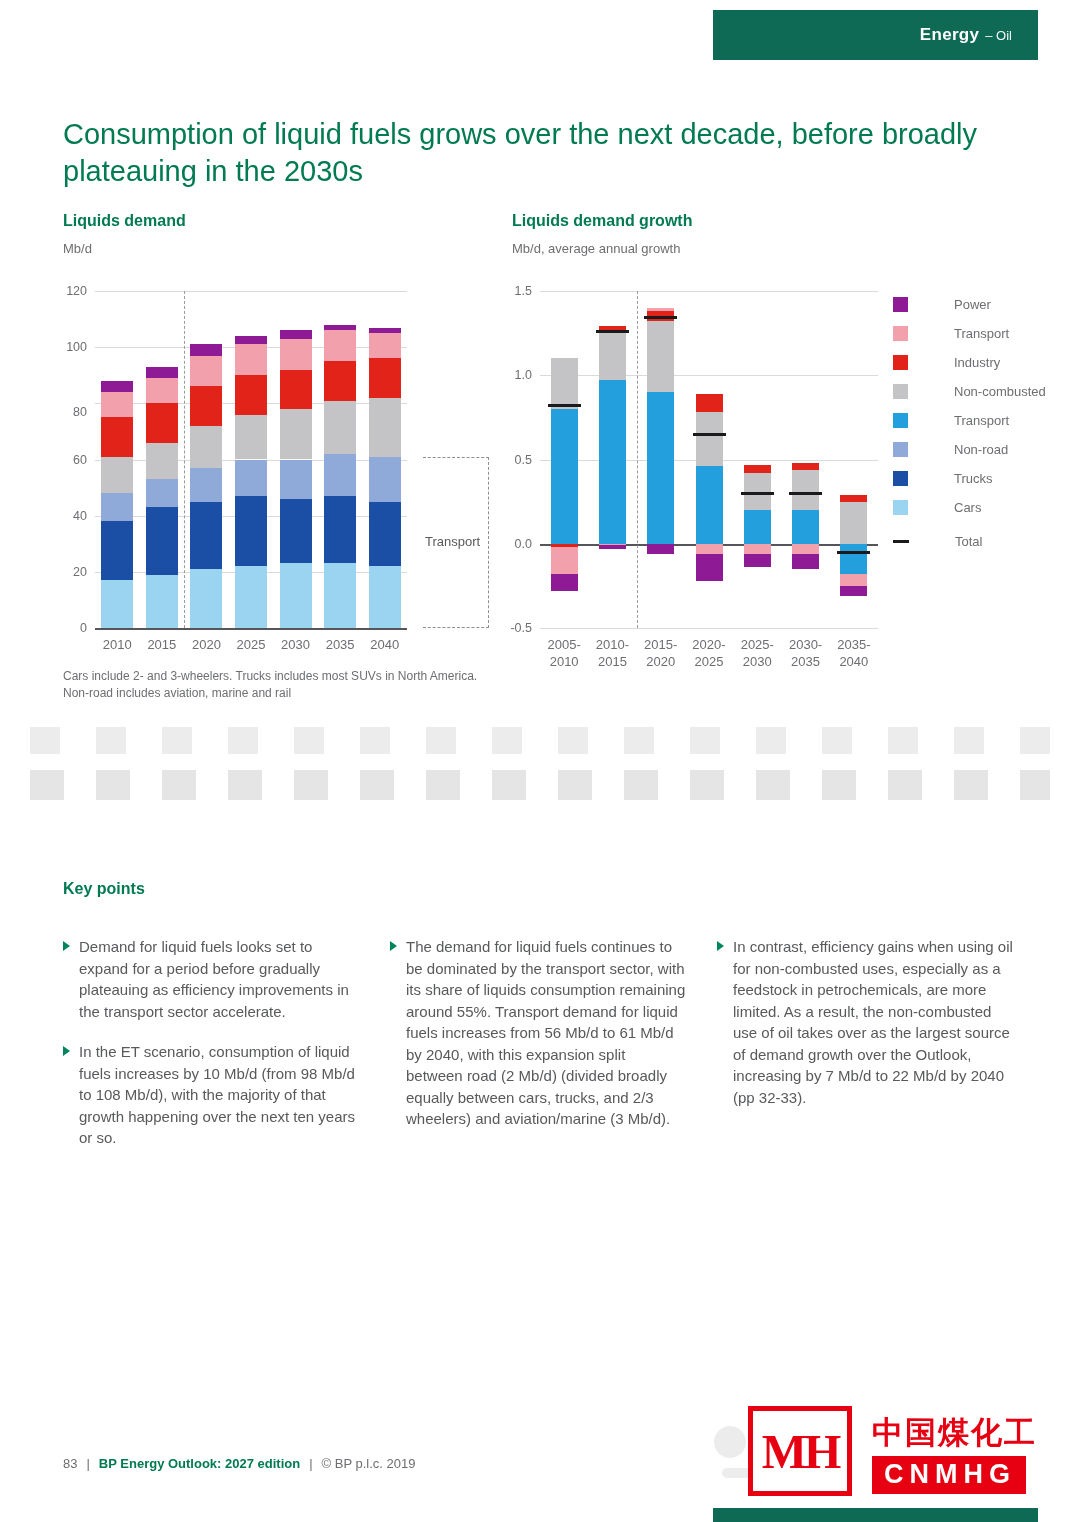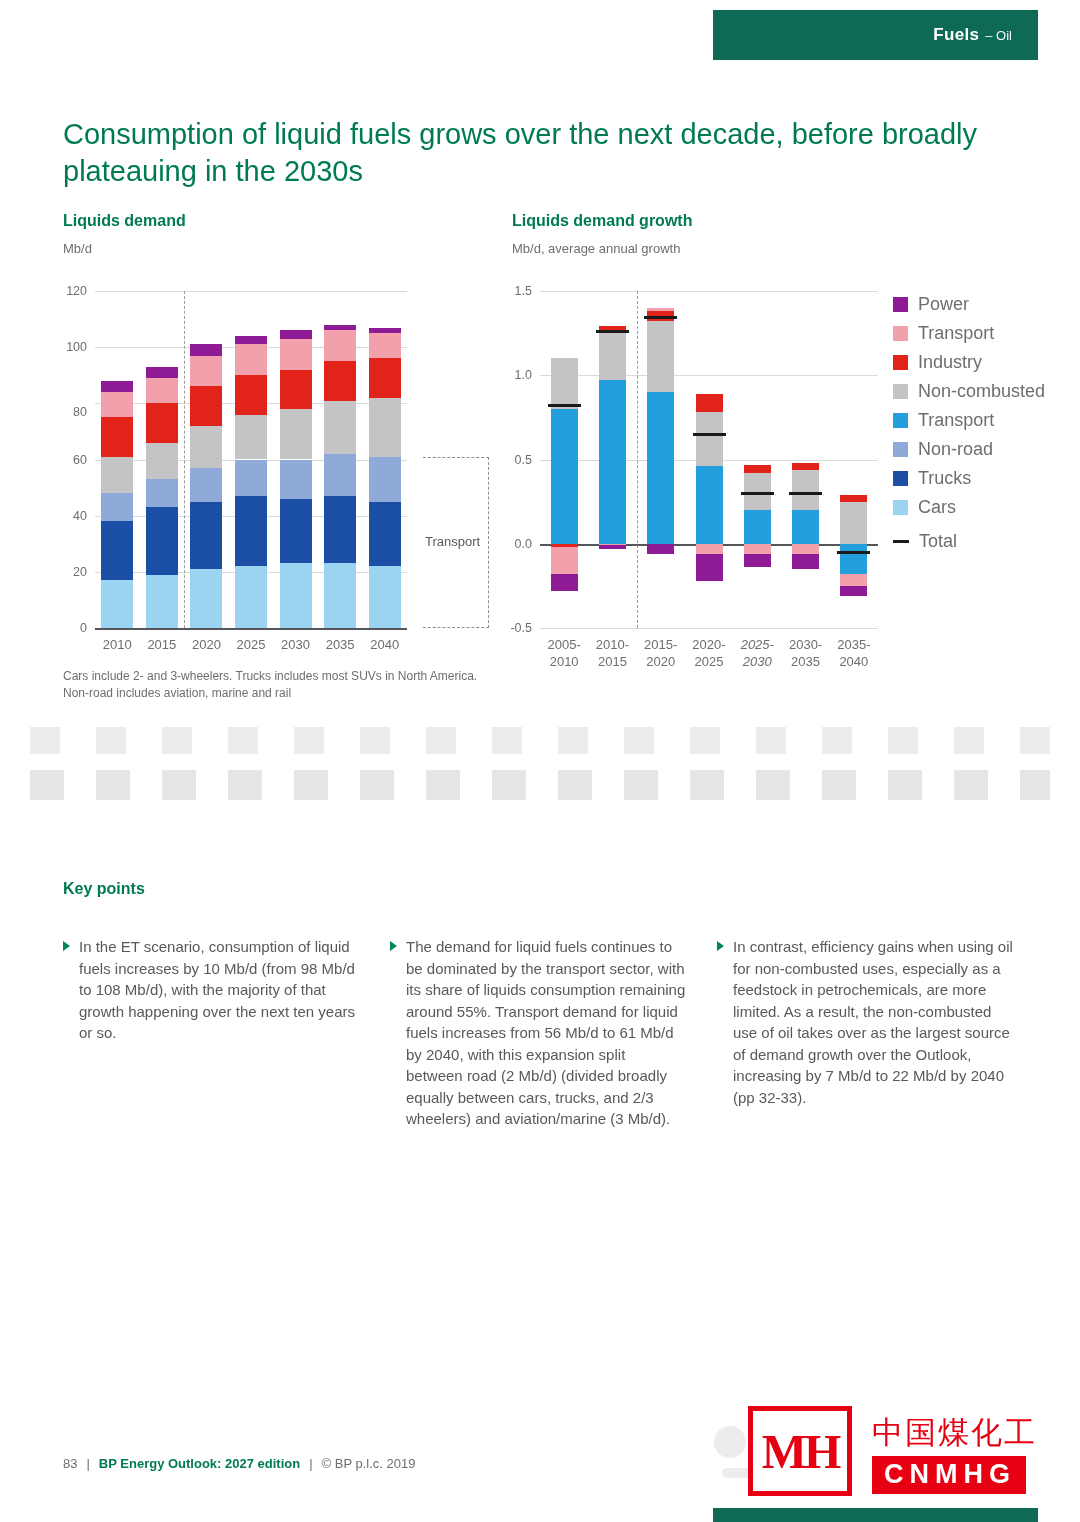--- a/index.html
+++ b/index.html
@@ -42,21 +42,21 @@
   .total-dash{position:absolute;height:3px;background:#1a1a1a;}
   .divider{position:absolute;top:0;bottom:0;width:0;border-left:1px dashed #9b9b9b;}
   .bracket{position:absolute;border-top:1px dashed #8f8f8f;border-right:1px dashed #8f8f8f;border-bottom:1px dashed #8f8f8f;}
   .bracket-label{position:absolute;font-size:13px;color:var(--body);background:#fff;padding-right:3px;}
   
   .legend{position:absolute;left:893px;top:290px;}
   .legend-item{display:flex;align-items:center;height:29px;}
   .legend-total{margin-top:5px;}
   .legend-swatch{width:15px;height:15px;margin-right:10px;flex:none;}
   .legend-line{width:16px;height:3px;margin-right:10px;flex:none;}
-  .legend-label{font-size:18px;color:var(--muted);}
+  .legend-label{font-size:13px;color:var(--muted);margin-left:36px;}
   
   .footnote{position:absolute;left:63px;top:668px;width:430px;font-size:12px;line-height:17px;color:var(--muted);}
   
   .wm-row{position:absolute;left:30px;width:1020px;}
   .wm-row1{top:727px;height:27px;
     background:repeating-linear-gradient(90deg,#ececec 0 30px,transparent 30px 66px);}
   .wm-row2{top:770px;height:30px;
     background:repeating-linear-gradient(90deg,#e5e5e5 0 34px,transparent 34px 66px);}
   
   .kp-title{position:absolute;left:63px;top:880px;font-size:16px;font-weight:bold;color:var(--green);}
@@ -73,30 +73,30 @@
     font-size:13px;color:var(--muted);}
   .footer .g{color:var(--green);font-weight:bold;}
   
   .wm-emoji{position:absolute;left:714px;top:1426px;width:32px;height:32px;border-radius:50%;
     background:#dcdcdc;opacity:.55;}
   .wm-blur{position:absolute;left:722px;top:1468px;width:62px;height:10px;border-radius:5px;
     background:#dcdcdc;opacity:.5;}
   .logo-box{position:absolute;left:748px;top:1406px;width:104px;height:90px;
     border:5px solid var(--red);display:flex;align-items:center;justify-content:center;background:#fff;}
   .logo-mono{font-size:48px;font-weight:800;color:var(--red);letter-spacing:-3px;font-family:"Liberation Serif", serif;}
-  .logo-cn{position:absolute;left:872px;top:1412px;font-size:31px;font-weight:normal;color:var(--red);letter-spacing:2px;}
+  .logo-cn{position:absolute;left:872px;top:1412px;font-size:31px;font-weight:bold;color:var(--red);letter-spacing:2px;}
   .logo-en{position:absolute;left:872px;top:1456px;background:var(--red);color:#fff;
     font-size:27px;font-weight:bold;letter-spacing:6px;padding:3px 10px 4px 12px;}
   .band-bottom{position:absolute;left:713px;top:1508px;width:325px;height:14px;background:var(--band);}
 </style>
 </head>
 <body>
 
 <div class="band-top">
-  <span class="b">Fuels</span>
+  <span class="b">Energy</span>
   <span class="l">– Oil</span>
 </div>
 
 <h1 class="title">Consumption of liquid fuels grows over the next decade, before broadly plateauing in the 2030s</h1>
 
 <div class="chart-title" id="title-left">Liquids demand</div>
 <div class="chart-sub" id="sub-left">Mb/d</div>
 
 <div class="chart-title" id="title-right">Liquids demand growth</div>
 <div class="chart-sub" id="sub-right">Mb/d, average annual growth</div>
@@ -227,21 +227,21 @@
     <div class="xtick" style="left: 144.857px; width: 48.2857px;">
       <div>2020-</div>
       <div>2025</div>
     </div>
     <div class="seg" style="left: 203.786px; top: 219.05px; width: 27px; height: 33.7px; background: rgb(34, 159, 220);"></div>
     <div class="seg" style="left: 203.786px; top: 181.98px; width: 27px; height: 37.07px; background: rgb(196, 196, 198);"></div>
     <div class="seg" style="left: 203.786px; top: 173.555px; width: 27px; height: 8.425px; background: rgb(226, 35, 26);"></div>
     <div class="seg" style="left: 203.786px; top: 252.75px; width: 27px; height: 10.11px; background: rgb(243, 160, 173);"></div>
     <div class="seg" style="left: 203.786px; top: 262.86px; width: 27px; height: 13.48px; background: rgb(143, 26, 149);"></div>
     <div class="total-dash" style="left: 200.786px; width: 33px; top: 200.7px;"></div>
-    <div class="xtick" style="left: 193.143px; width: 48.2857px; font-style: italic;">
+    <div class="xtick" style="left: 193.143px; width: 48.2857px;">
       <div>2025-</div>
       <div>2030</div>
     </div>
     <div class="seg" style="left: 252.071px; top: 219.05px; width: 27px; height: 33.7px; background: rgb(34, 159, 220);"></div>
     <div class="seg" style="left: 252.071px; top: 178.61px; width: 27px; height: 40.44px; background: rgb(196, 196, 198);"></div>
     <div class="seg" style="left: 252.071px; top: 171.87px; width: 27px; height: 6.74px; background: rgb(226, 35, 26);"></div>
     <div class="seg" style="left: 252.071px; top: 252.75px; width: 27px; height: 10.11px; background: rgb(243, 160, 173);"></div>
     <div class="seg" style="left: 252.071px; top: 262.86px; width: 27px; height: 15.165px; background: rgb(143, 26, 149);"></div>
     <div class="total-dash" style="left: 249.071px; width: 33px; top: 200.7px;"></div>
     <div class="xtick" style="left: 241.429px; width: 48.2857px;">
@@ -302,20 +302,24 @@
 <p class="footnote">Cars include 2- and 3-wheelers. Trucks includes most SUVs in North America. Non-road includes aviation, marine and rail</p>
 
 <div class="wm-row wm-row1"></div>
 <div class="wm-row wm-row2"></div>
 
 <h3 class="kp-title">Key points</h3>
 <div class="kp-cols" id="kp-cols">
     <div class="kp-col">
       <div class="kp-item">
         <span class="kp-marker"></span>
+        <span class="kp-text">Demand for liquid fuels looks set to expand for a period before gradually plateauing as efficiency improvements in the transport sector accelerate.</span>
+      </div>
+      <div class="kp-item">
+        <span class="kp-marker"></span>
         <span class="kp-text">In the ET scenario, consumption of liquid fuels increases by 10 Mb/d (from 98 Mb/d to 108 Mb/d), with the majority of that growth happening over the next ten years or so.</span>
       </div>
     </div>
     <div class="kp-col">
       <div class="kp-item">
         <span class="kp-marker"></span>
         <span class="kp-text">The demand for liquid fuels continues to be dominated by the transport sector, with its share of liquids consumption remaining around 55%. Transport demand for liquid fuels increases from 56 Mb/d to 61 Mb/d by 2040, with this expansion split between road (2 Mb/d) (divided broadly equally between cars, trucks, and 2/3 wheelers) and aviation/marine (3 Mb/d).</span>
       </div>
     </div>
     <div class="kp-col">

